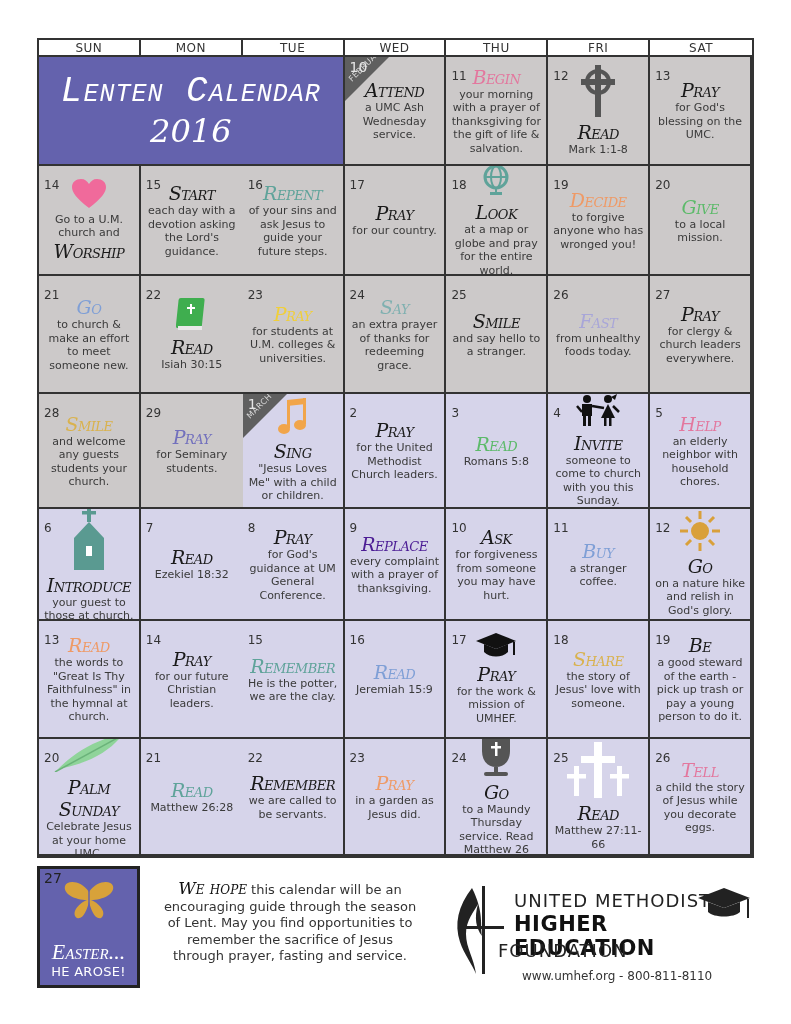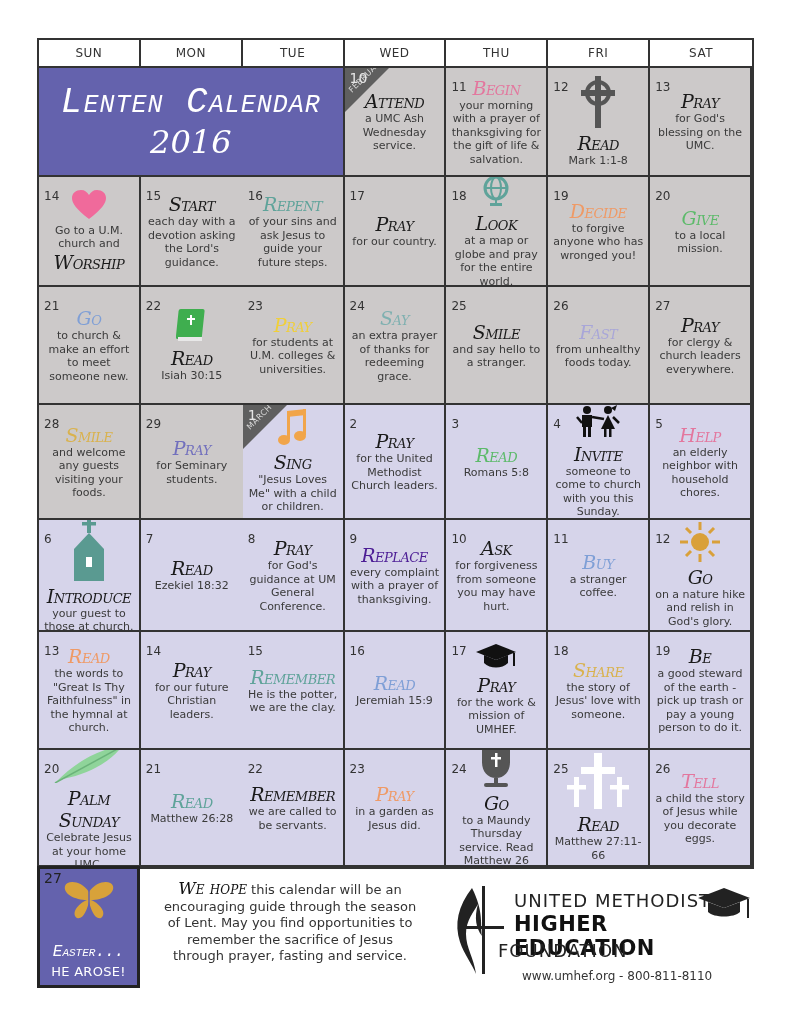--- a/index.html
+++ b/index.html
@@ -1,20 +1,20 @@
 <!DOCTYPE html>
 <html><head>
 <meta charset="utf-8">
 <style>
   * { box-sizing: border-box; margin: 0; padding: 0; }
   html, body { width: 791px; height: 1024px; background: #ffffff; overflow: hidden; }
   body { position: relative; font-family: "DejaVu Sans", "Liberation Sans", sans-serif; color: #333; }
 
   .cal { position: absolute; left: 37px; top: 38px; width: 717px; }
-  .hdr-row { display: grid; grid-template-columns: repeat(7, 1fr); height: 28px; border: 2px solid #333; border-bottom: none; }
+  .hdr-row { display: grid; grid-template-columns: repeat(7, 1fr); height: 17px; border: 2px solid #333; border-bottom: none; }
   .hdr { display: flex; align-items: center; justify-content: center; font-size: 12px; letter-spacing: 0.5px; color: #333; border-right: 2px solid #333; background: #fff; }
   .hdr:last-child { border-right: none; }
 
   .grid { display: grid; grid-template-columns: repeat(7, 1fr); border: 2px solid #333; border-top: 2px solid #333; }
   .cell { position: relative; border-right: 2px solid #333; border-bottom: 2px solid #333; padding: 3px 4px; overflow: hidden; display: flex; flex-direction: column; align-items: center; justify-content: center; text-align: center; }
   .cell:nth-child(7n) { border-right: none; }
   .cell.feb { background: #ccc9c9; }
   .cell.mar { background: #d6d4ea; }
   .cell .num { position: absolute; left: 5px; top: 12px; font-size: 12px; color: #333; }
   .verb { font-family: "DejaVu Serif", "Liberation Serif", serif; font-style: italic; font-variant: small-caps; font-size: 19px; line-height: 22px; letter-spacing: -0.5px; color: #1a1a1a; }
@@ -24,21 +24,21 @@
   .title-cell .t1 { font-family: Liberation Mono, monospace; font-style: italic; font-variant: small-caps; font-size: 36px; line-height: 40px; letter-spacing: 1px; }
   .title-cell .t2 { font-family: "DejaVu Serif", "Liberation Serif", serif; font-style: italic; font-size: 32px; line-height: 38px; }
 
   .ribbon { position: absolute; left: 0; top: 0; width: 0; height: 0; border-top: 44px solid #5f5f5f; border-right: 44px solid transparent; }
   .ribbon-label { position: absolute; left: 2px; top: 20px; font-size: 8px; color: #ddd; transform: rotate(-45deg); transform-origin: left top; letter-spacing: 0.5px; }
   .ribbon-num { position: absolute; left: 5px; top: 2px; font-size: 14px; color: #e6e6e6; z-index: 2; }
 
   .icon { display: block; }
   .easter { position: absolute; left: 37px; top: 866px; width: 103px; height: 122px; background: #6462ad; border: 3px solid #222; color: #fff; display: flex; flex-direction: column; align-items: center; justify-content: flex-end; padding-bottom: 6px; }
   .easter .num { position: absolute; left: 4px; top: 1px; font-size: 14px; color: #222; }
-  .easter .e1 { font-family: Liberation Mono, monospace; font-style: italic; font-variant: small-caps; font-size: 16px; line-height: 24px; margin-top: 12px; }
+  .easter .e1 { font-family: Liberation Serif, serif; font-style: italic; font-variant: small-caps; font-size: 22px; line-height: 24px; margin-top: 12px; }
   .easter .e2 { font-size: 13px; letter-spacing: 0.3px; }
 
   .closing { position: absolute; left: 160px; top: 880px; width: 260px; text-align: center; font-size: 13px; line-height: 16.5px; color: #333; }
   .closing .lead { font-family: "DejaVu Serif", "Liberation Serif", serif; font-style: italic; font-variant: small-caps; font-size: 17px; color: #111; }
 
   .logo { position: absolute; left: 452px; top: 884px; width: 300px; height: 100px; }
   .logo .l1 { position: absolute; left: 62px; top: 6px; font-size: 18px; letter-spacing: 1px; color: #222; }
   .logo .l2 { position: absolute; left: 62px; top: 28px; font-size: 21px; font-weight: bold; letter-spacing: 0.5px; color: #111; }
   .logo .l3 { position: absolute; left: 46px; top: 56px; font-size: 18px; letter-spacing: 1px; color: #222; }
   .logo .l4 { position: absolute; left: 58px; top: 85px; font-size: 12px; color: #333; margin-left: 12px; }
@@ -170,21 +170,21 @@
         <div class="desc">from unhealthy foods today.</div>
       </div>
       <div class="cell feb">
         <span class="num">27</span>
         <div class="verb" style="color:#1a1a1a">Pray</div>
         <div class="desc">for clergy &amp; church leaders everywhere.</div>
       </div>
       <div class="cell feb">
         <span class="num">28</span>
         <div class="verb" style="color:#d9b24e">Smile</div>
-        <div class="desc">and welcome any guests visiting your foods.</div>
+        <div class="desc">and welcome any guests students your church.</div>
       </div>
       <div class="cell feb">
         <span class="num">29</span>
         <div class="verb" style="color:#7270bd">Pray</div>
         <div class="desc">for Seminary students.</div>
       </div>
       <div class="cell mar">
         <div class="ribbon"></div>
         <span class="ribbon-num">1</span>
         <span class="ribbon-label">MARCH</span>

